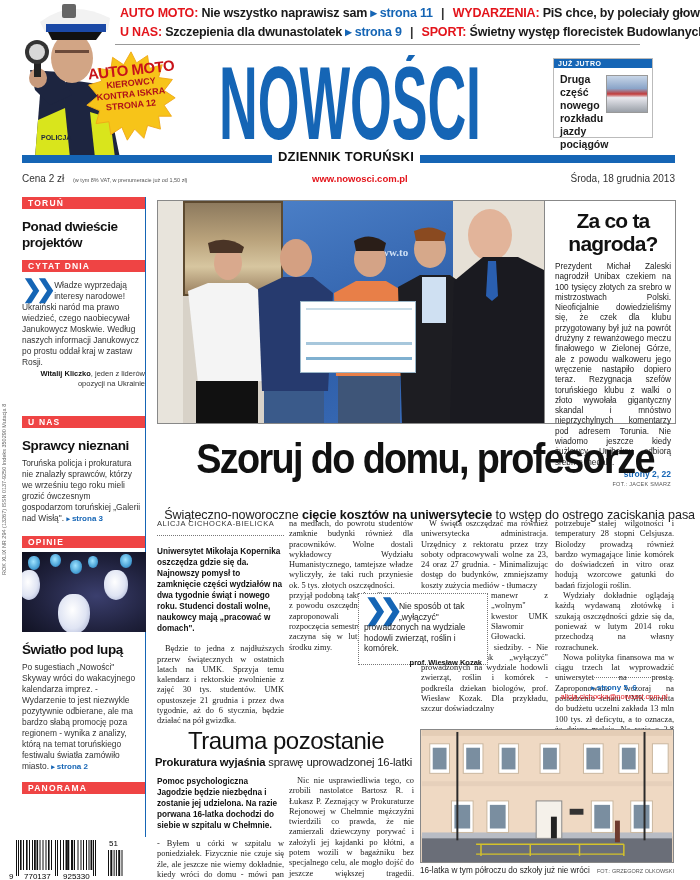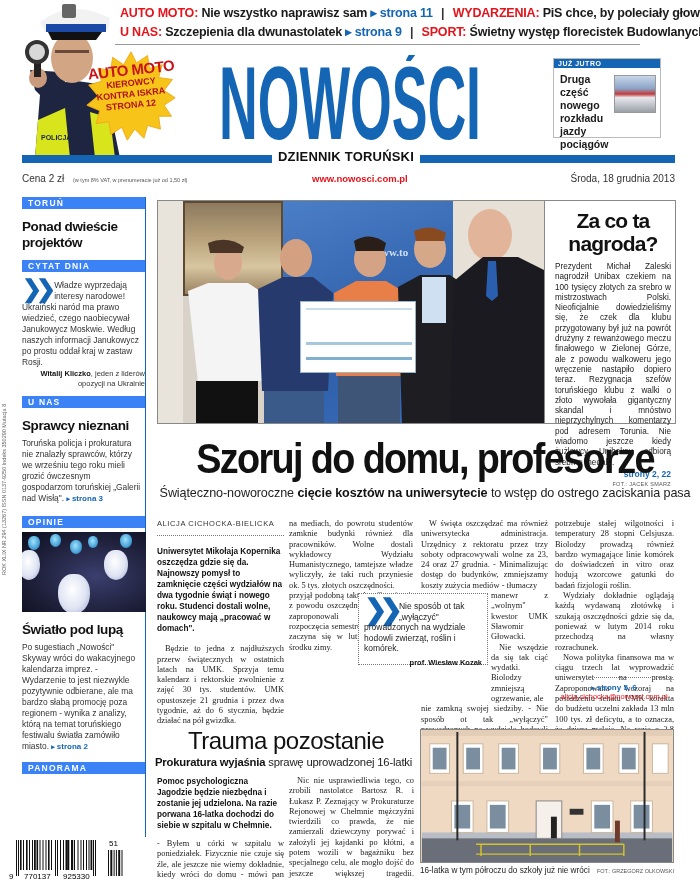--- a/index.html
+++ b/index.html
@@ -22,34 +22,34 @@
   .burst-text .t1 { font-size: 15px; line-height: 16px; letter-spacing: -0.5px; transform: rotate(-6deg); display: block; }
   .burst-text .t2 { font-size: 9px; line-height: 11px; color: #b0101a; display: block; transform: rotate(-6deg); }
 
   
   .logo { left: 215px; top: 55px; width: 270px; height: 90px; }
   .subtitle-bar-left { left: 22px; top: 155px; width: 250px; height: 8px; background: #1565b5; }
   .subtitle-bar-right { left: 420px; top: 155px; width: 255px; height: 8px; background: #1565b5; }
   .subtitle { left: 272px; top: 149px; width: 148px; text-align: center; font-size: 13px; font-weight: bold; letter-spacing: 0.2px; color: #111; }
 
   
-  .jutro { left: 553px; top: 58px; width: 108px; height: 80px; border: 1px solid #bbb; }
+  .jutro { left: 553px; top: 58px; width: 100px; height: 80px; border: 1px solid #bbb; }
   .jutro-head { height: 9px; background: #1565b5; color: #fff; font-size: 7px; font-weight: bold; padding-left: 4px; line-height: 9px; letter-spacing: 0.5px; }
   .jutro-text { position: absolute; left: 6px; top: 14px; width: 60px; font-size: 10.5px; font-weight: bold; line-height: 13px; color: #1a1a1a; }
   .jutro-img { position: absolute; right: 4px; top: 16px; width: 42px; height: 38px; background: linear-gradient(180deg,#c8d6e8 0%,#8aa4c8 35%,#c23b3b 50%,#e8e8ee 60%,#9aa0a8 100%); border: 1px solid #999; }
 
   
   .cena { left: 22px; top: 173px; font-size: 10px; color: #333; }
   .cena small { font-size: 5.5px; color: #555; margin-left: 6px; }
   .www { left: 312px; top: 173px; font-size: 9.5px; font-weight: bold; color: #e3141b; }
   .date { right: 25px; top: 173px; font-size: 10px; color: #333; }
 
   
   .lcol { left: 22px; top: 197px; width: 124px; height: 640px; border-right: 1px solid #1565b5; }
-  .sec-head { background: #3b82f6; color: #fff; font-size: 8.5px; font-weight: bold; letter-spacing: 1.2px; padding: 1px 6px; height: 12px; line-height: 10px; }
+  .sec-head { background: #ef4444; color: #fff; font-size: 8.5px; font-weight: bold; letter-spacing: 1.2px; padding: 1px 6px; height: 12px; line-height: 10px; }
   .lcol h3 { font-family: "Liberation Sans", sans-serif; font-size: 13.5px; line-height: 16px; font-weight: bold; margin: 10px 0 4px 0; letter-spacing: -0.4px; color: #111; }
   .lcol p { font-size: 8.4px; line-height: 11px; color: #333; padding-right: 3px; }
   .ref { color: #1565b5; font-weight: bold; font-size: 8px; }
   .ref::before { content: "▸ "; font-size: 7px; }
 
   .quote-mark { display: inline-block; color: #1565b5; font-weight: bold; font-size: 24px; line-height: 16px; float: left; margin-right: 4px; margin-top: 1px; letter-spacing: -6px; }
   .quote-author { text-align: right; font-size: 7.5px; line-height: 10px; color: #333; margin-top: 1px; }
   .quote-author b { color: #111; }
 
   .opinie-img { width: 124px; height: 80px; margin-top: 4px; background: radial-gradient(ellipse at 60% 55%, #3b3f6e 0%, #20223e 55%, #0d0e1c 100%); position: relative; overflow: hidden; }
@@ -78,21 +78,21 @@
 
   
   .zaco { left: 545px; top: 200px; width: 131px; height: 224px; border: 1px solid #888; border-left: none; padding: 8px 4px 0 10px; }
   .zaco h2 { font-family: "Liberation Sans", sans-serif; font-size: 21px; line-height: 23px; text-align: center; font-weight: bold; letter-spacing: -0.8px; margin-bottom: 7px; color: #111; }
   .zaco p { font-family: Liberation Sans, sans-serif; font-size: 8.2px; line-height: 10.3px; text-align: justify; color: #222; }
   .zaco .refs { text-align: right; color: #1565b5; font-weight: bold; font-size: 8.5px; margin-top: 1px; }
   .zaco .foto { text-align: right; font-size: 5.5px; color: #555; margin-top: 2px; letter-spacing: 0.3px; }
 
   
   .headline { left: 155px; top: 434px; width: 540px; text-align: center; font-family: "Liberation Sans", sans-serif; font-weight: bold; font-size: 42px; line-height: 50px; letter-spacing: -1.8px; color: #111; transform: scaleX(0.9); transform-origin: center; }
-  .subhead { left: 155px; top: 486px; width: 540px; text-align: center; font-size: 12.6px; color: #222; letter-spacing: -0.1px; }
+  .subhead { left: 155px; top: 508px; width: 540px; text-align: right; font-size: 12.6px; color: #222; letter-spacing: -0.1px; }
   .subhead b { color: #111; }
 
   
   .art-col { position: absolute; top: 519px; font-family: "Liberation Serif", serif; font-size: 8.4px; line-height: 10.3px; color: #222; text-align: justify; }
   .byline { font-family: "Liberation Sans", sans-serif; font-size: 7.5px; letter-spacing: 0.6px; color: #333; padding-bottom: 6px; border-bottom: 1px dotted #777; margin-bottom: 10px; }
   .lead { font-family: "Liberation Sans", sans-serif; font-weight: bold; font-size: 8.2px; line-height: 11px; color: #111; margin-bottom: 10px; text-align: left; }
   .art-col p { text-indent: 8px; }
   .art-col p.noind { text-indent: 0; }
 
   .pull { position: absolute; left: 358px; top: 593px; width: 130px; height: 72px; border: 1px dotted #777; background: #fff; padding: 7px 5px; font-family: "Liberation Sans", sans-serif; font-size: 8.5px; line-height: 10.5px; color: #222; }
@@ -201,21 +201,21 @@
 
   <div style="margin-top:9px">
     <div class="sec-head">CYTAT DNIA</div>
     <p style="margin-top:8px">
       <span class="quote-mark">❯❯</span>
       <span>Władze wyprzedają interesy narodowe! Ukraiński naród ma prawo wiedzieć, czego naobiecywał Janukowycz Moskwie. Według naszych informacji Janukowycz po prostu oddał kraj w zastaw Rosji.</span>
     </p>
     <div class="quote-author"><b>Witalij Kliczko</b><span>, jeden z liderów opozycji na Ukrainie</span></div>
   </div>
 
-  <div style="margin-top:7px">
+  <div style="margin-top:27px">
     <div class="sec-head">U NAS</div>
     <h3>Sprawcy nieznani</h3>
     <p><span>Toruńska policja i prokuratura nie znalazły sprawców, którzy we wrześniu tego roku mieli grozić ówczesnym gospodarzom toruńskiej „Galerii nad Wisłą".</span> <span class="ref">strona 3</span></p>
   </div>
 
   <div style="margin-top:12px">
     <div class="sec-head">OPINIE</div>
     <div class="opinie-img">
       <div class="mask mask-small" style="left:6px;top:4px;width:12px;height:14px"></div>
       <div class="mask mask-small" style="left:28px;top:2px;width:11px;height:13px"></div>
@@ -338,21 +338,20 @@
 </div>
 
 <div class="art-col" style="left:289px;width:124px">
   <p class="noind">na mediach, do powrotu studentów zamknie budynki również dla pracowników. Wolne dostali wykładowcy Wydziału Humanistycznego, tamtejsze władze wyliczyły, że taki ruch przyniesie ok. 5 tys. złotych oszczędności.</p>
   <p class="noind">przyjął podobną taktykę. Co więcej, z powodu oszczędności politolodzy zaproponowali przesunięcie rozpoczęcia semestru letniego, który zaczyna się w lutym, a więc w środku zimy.</p>
 </div>
 
 <div class="art-col" style="left:421px;width:127px">
   <p>W święta oszczędzać ma również uniwersytecka administracja. Urzędnicy z rektoratu przez trzy soboty odpracowywali wolne za 23, 24 oraz 27 grudnia. - Minimalizując dostęp do budynków, zmniejszamy koszty zużycia mediów - tłumaczy</p>
   <p class="noind" style="margin-left:70px">manewr z „wolnym" kwestor UMK Sławomir Głowacki.</p>
-  <p style="margin-left:70px">Nie wszędzie da się tak ciąć wydatki. Biolodzy zmniejszą ogrzewanie, ale</p>
   <p class="noind">nie zamkną swojej siedziby. - Nie sposób ot tak „wyłączyć" prowadzonych na wydziale hodowli zwierząt, roślin i komórek - podkreśla dziekan biologów, prof. Wiesław Kozak. Dla przykładu, szczur doświadczalny</p>
 </div>
 
 <div class="art-col" style="left:555px;width:119px">
   <p class="noind">potrzebuje stałej wilgotności i temperatury 28 stopni Celsjusza. Biolodzy prowadzą również bardzo wymagające linie komórek do doświadczeń in vitro oraz hodują wzorcowe gatunki do badań fizjologii roślin.</p>
   <p>Wydziały dokładnie oglądają każdą wydawaną złotówkę i szukają oszczędności gdzie się da, ponieważ w lutym 2014 roku przechodzą na własny rozrachunek.</p>
   <p>Nowa polityka finansowa ma w ciągu trzech lat wyprowadzić uniwersytet na prostą. Zaproponowana wczoraj na posiedzeniu senatu UMK korekta do budżetu uczelni zakłada 13 mln 100 tys. zł deficytu, a to oznacza, że dziura maleje. Na razie o 2,8 mln zł.</p>
 </div>
 
 <div class="pull">

